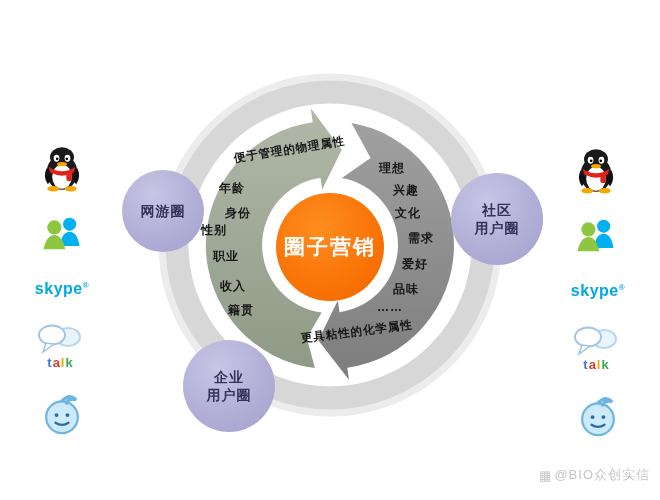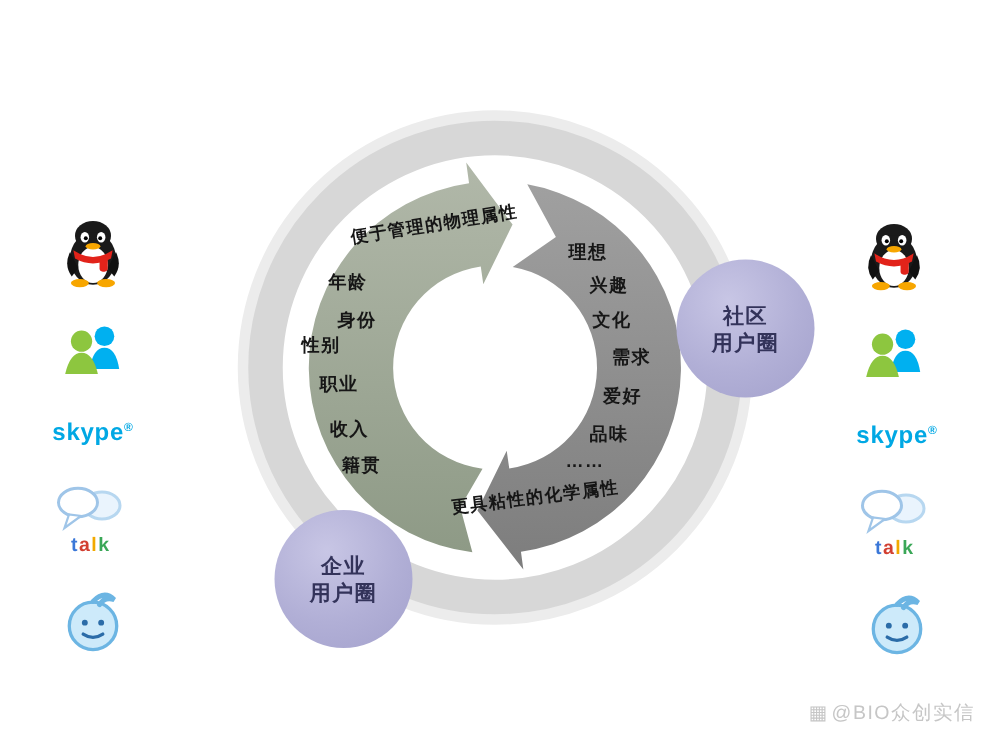--- a/index.html
+++ b/index.html
@@ -93,21 +93,27 @@
   <span class="arc-item" style="left:228px;top:302px;">籍贯</span>
 
   <span class="arc-item" style="left:368px;top:160px;margin-left:11px;">理想</span>
   <span class="arc-item" style="left:393px;top:182px;">兴趣</span>
   <span class="arc-item" style="left:395px;top:205px;">文化</span>
   <span class="arc-item" style="left:408px;top:230px;">需求</span>
   <span class="arc-item" style="left:402px;top:256px;">爱好</span>
   <span class="arc-item" style="left:393px;top:281px;text-align:right;">品味</span>
   <span class="arc-item" style="left:377px;top:300px;">……</span>
 
-
+  <div class="center-circle">
+    <span>圈子营销</span>
+  </div>
+
+  <div class="node" style="left:122px;top:170px;width:82px;height:82px;">
+    <span>网游圈</span>
+  </div>
   <div class="node" style="left:451px;top:173px;width:92px;height:92px;">
     <span>社区
 用户圈</span>
   </div>
   <div class="node" style="left:183px;top:340px;width:92px;height:92px;">
     <span>企业
 用户圈</span>
   </div>
 
   <div class="icon-box" style="left:38px;top:96px;">

